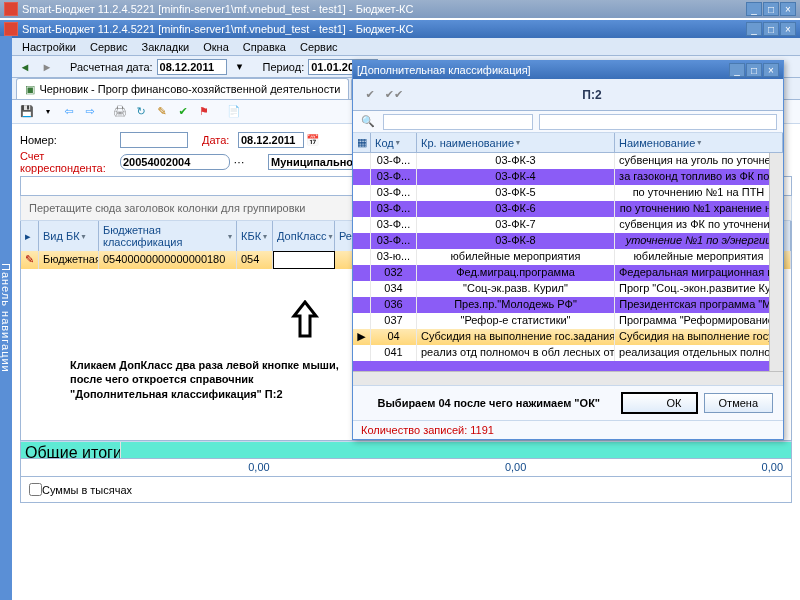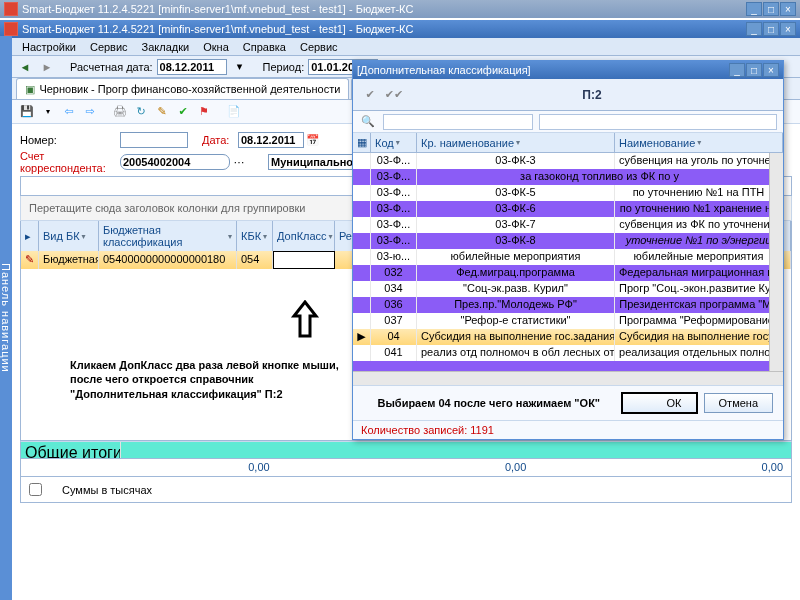--- a/index.html
+++ b/index.html
@@ -42,21 +42,21 @@
 
   .gridbody { border:1px solid #a0b8d8; border-top:none; min-height:190px; position:relative; background:#fff; }
   .row { display:flex; height:18px; }
   .cell { border-right:1px solid #e0e0e0; padding:2px 4px; white-space:nowrap; overflow:hidden; }
   .row.sel { background:linear-gradient(#ffe9b2,#ffd77a); }
 
   .footrow { display:flex; background:#5eead4; border:1px solid #a0b8d8; border-top:1px solid #c8d8ec; height:18px; font-size:16px; }
   .numrow { display:flex; border:1px solid #a0b8d8; border-top:none; height:18px; }
   .numcell { flex:1; text-align:right; padding:2px 8px; color:#124a8a; }
 
-  .chk { display:flex; align-items:center; gap:20px; padding:6px 8px; border-left:1px solid #a0b8d8; border-right:1px solid #a0b8d8; border-bottom:1px solid #a0b8d8; }
+  .chk { display:flex; align-items:center; gap:0; padding:6px 8px; border-left:1px solid #a0b8d8; border-right:1px solid #a0b8d8; border-bottom:1px solid #a0b8d8; }
 
   .sidepanel { position:absolute; left:0; top:36px; width:12px; height:calc(100% - 36px); background:#5a8fd6; color:#fff; writing-mode:vertical-rl; text-orientation:mixed; font-size:11px; display:flex; align-items:center; justify-content:center; padding:6px 0; letter-spacing:1px; }
 
   
   .dialog { position:absolute; left:352px; top:60px; width:432px; background:#8b5cf6; border:1px solid #5a8fd6; box-shadow:2px 2px 6px rgba(0,0,0,.3); z-index:20; }
   .dialog .titlebar { height:18px; }
   .dlg-toolbar { height:32px; background:#e8f0fb; border-bottom:1px solid #a0b8d8; display:flex; align-items:center; padding:0 8px; gap:6px; }
   .dlg-toolbar .bigtxt { flex:1; text-align:center; font-weight:bold; color:#283858; font-size:12px; }
   .searchbar { height:22px; border-bottom:1px solid #c8d8ec; display:flex; align-items:center; padding:0 6px; gap:6px; background:#f6f9fe; }
   .searchbar input { flex:1; border:1px solid #b0c4e0; padding:1px 3px; font-size:11px; }
@@ -273,20 +273,21 @@
   <div class="dgridbody" id="dgridbody">
     <div class="drow">
         <div class="dcell" style="width:18px;text-align:center;"></div>
         <div class="dcell" style="width:46px;">03-Ф...</div>
         <div class="dcell" style="width:198px;">03-ФК-3</div>
         <div class="dcell" style="flex:1;">субвенция на уголь по уточнени</div>
       </div>
       <div class="drow">
         <div class="dcell" style="width:18px;text-align:center;"></div>
         <div class="dcell" style="width:46px;">03-Ф...</div>
+        <div class="dcell" style="width:198px;">03-ФК-4</div>
         <div class="dcell" style="flex:1;">за газоконд топливо из ФК по у</div>
       </div>
       <div class="drow">
         <div class="dcell" style="width:18px;text-align:center;"></div>
         <div class="dcell" style="width:46px;">03-Ф...</div>
         <div class="dcell" style="width:198px;">03-ФК-5</div>
         <div class="dcell" style="flex:1;">по уточнению №1 на ПТН</div>
       </div>
       <div class="drow">
         <div class="dcell" style="width:18px;text-align:center;"></div>

